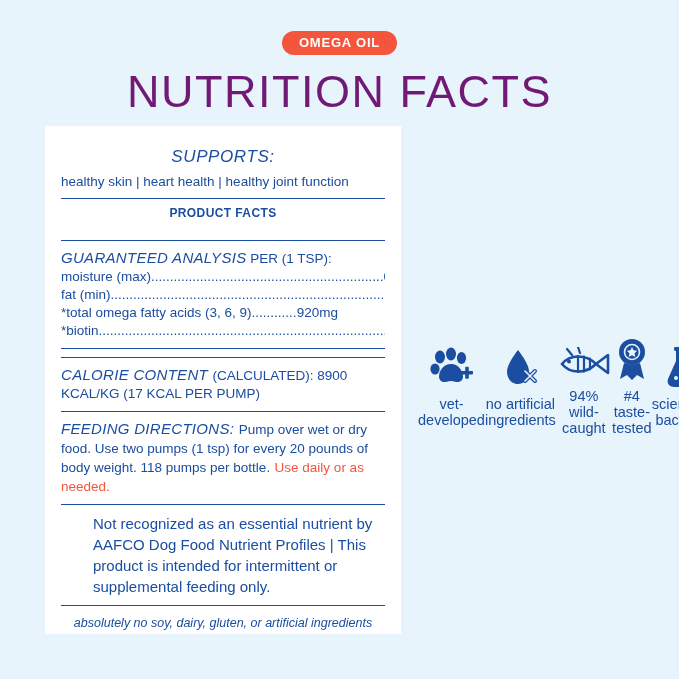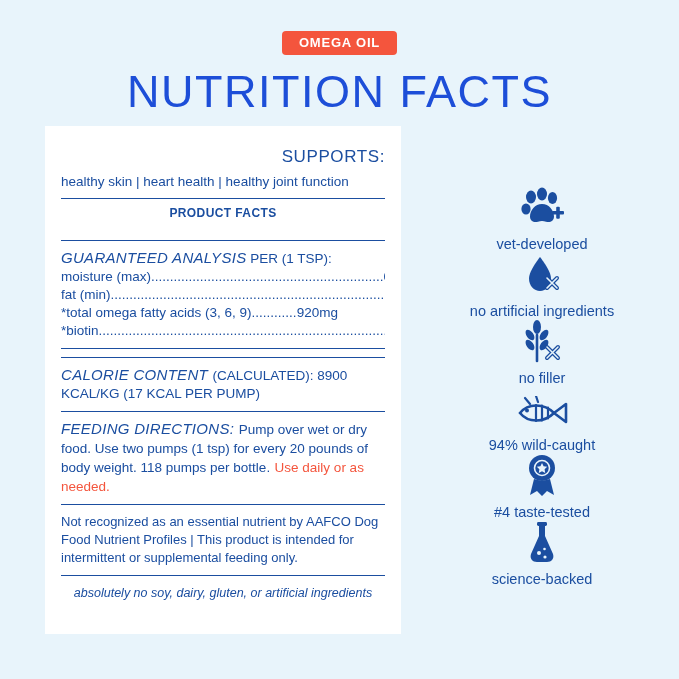--- a/index.html
+++ b/index.html
@@ -26,48 +26,49 @@
     padding-top: 31px;
   }
   .badge {
     display: inline-block;
     background: #f4553d;
     color: #ffffff;
     font-size: 13px;
     font-weight: bold;
     letter-spacing: 0.8px;
     padding: 5px 17px 6px;
-    border-radius: 4px;
+    border-radius: 12px;
     line-height: 1;
   }
   .main-title {
     text-align: center;
     font-size: 45px;
     letter-spacing: 1.5px;
-    color: #1d4ed8;
+    color: #701a75;
     font-weight: normal;
     margin: 14px 0 0 0;
     line-height: 1;
   }
   
   .panel {
     position: absolute;
     left: 45px;
     top: 126px;
     width: 356px;
     height: 508px;
     background: #ffffff;
     box-sizing: border-box;
     padding: 18px 16px 10px 16px;
   }
   .supports-title {
-    text-align: right;
+    text-align: center;
     font-size: 17px;
     letter-spacing: 0.6px;
     margin: 3px 0 7px 0;
+    font-style: italic;
   }
   .supports-line {
     font-size: 13.5px;
     margin-bottom: 9px;
   }
   .rule {
     border: none;
     border-top: 1.3px solid #1b4ea0;
     margin: 7px 0;
   }
@@ -95,42 +96,43 @@
   .dotline {
     font-size: 13.5px;
     line-height: 1.33;
     white-space: nowrap;
     overflow: hidden;
   }
   .accent {
     color: #f4553d;
   }
   .small-note {
-    font-size: 13px;
+    font-size: 15px;
     line-height: 1.4;
+    margin-left: 32px;
   }
   .footer-note {
     font-size: 12.5px;
     text-align: center;
     padding-top: 2px;
     font-style: italic;
   }
   .block {
     margin: 0 0 2px 0;
   }
   
   .features {
     position: absolute;
     left: 418px;
     top: 126px;
     width: 248px;
     height: 520px;
     display: flex;
-    flex-direction: column;
-    justify-content: center;
+    flex-direction: row;
+    justify-content: space-between;
     align-items: center;
   }
   .feature {
     display: flex;
     flex-direction: column;
     align-items: center;
     width: 100%;
   }
   .feature .icon {
     height: 44px;
@@ -234,35 +236,20 @@
       <div class="icon">
         <svg width="40" height="42" viewBox="0 0 40 42">
           <path d="M18 3c0 0 11 13.5 11 21.5C29 32 24 37 18 37S7 32 7 24.5C7 16.5 18 3 18 3z" fill="#1b4ea0"></path>
           <path d="M25 24 L35 34 M35 24 L25 34" stroke="#1b4ea0" stroke-width="4" stroke-linecap="round"></path>
           <path d="M25 24 L35 34 M35 24 L25 34" stroke="#e8f4fb" stroke-width="1.6" stroke-linecap="round"></path>
         </svg>
       </div>
       <div class="flabel">no artificial ingredients</div>
     </div>
 
-    <div class="feature">
-      <div class="icon">
-        <svg width="42" height="44" viewBox="0 0 42 44">
-          <path d="M16 42 L16 16" stroke="#1b4ea0" stroke-width="2.6" stroke-linecap="round"></path>
-          <ellipse cx="16" cy="8" rx="4" ry="7" fill="#1b4ea0"></ellipse>
-          <ellipse cx="9" cy="16" rx="3.4" ry="6" fill="#1b4ea0" transform="rotate(-35 9 16)"></ellipse>
-          <ellipse cx="23" cy="16" rx="3.4" ry="6" fill="#1b4ea0" transform="rotate(35 23 16)"></ellipse>
-          <ellipse cx="9" cy="26" rx="3.4" ry="6" fill="#1b4ea0" transform="rotate(-35 9 26)"></ellipse>
-          <ellipse cx="23" cy="26" rx="3.4" ry="6" fill="#1b4ea0" transform="rotate(35 23 26)"></ellipse>
-          <path d="M26 28 L37 39 M37 28 L26 39" stroke="#1b4ea0" stroke-width="4" stroke-linecap="round"></path>
-          <path d="M26 28 L37 39 M37 28 L26 39" stroke="#e8f4fb" stroke-width="1.5" stroke-linecap="round"></path>
-        </svg>
-      </div>
-      <div class="flabel">no filler</div>
-    </div>
 
     <div class="feature">
       <div class="icon">
         <svg width="56" height="34" viewBox="0 0 56 34">
           <path d="M6 17 C14 7, 30 7, 40 17 C30 27, 14 27, 6 17 Z" fill="none" stroke="#1b4ea0" stroke-width="2.6"></path>
           <circle cx="13" cy="14.5" r="2" fill="#1b4ea0"></circle>
           <path d="M40 17 L52 8 L52 26 Z" fill="none" stroke="#1b4ea0" stroke-width="2.6" stroke-linejoin="round"></path>
           <path d="M22 9 L22 25 M28 9.5 L28 24.5 M34 11.5 L34 22.5" stroke="#1b4ea0" stroke-width="2.2" stroke-linecap="round"></path>
           <path d="M16 8 L11 2 M24 6 L22 0" stroke="#1b4ea0" stroke-width="2.2" stroke-linecap="round"></path>
         </svg>

